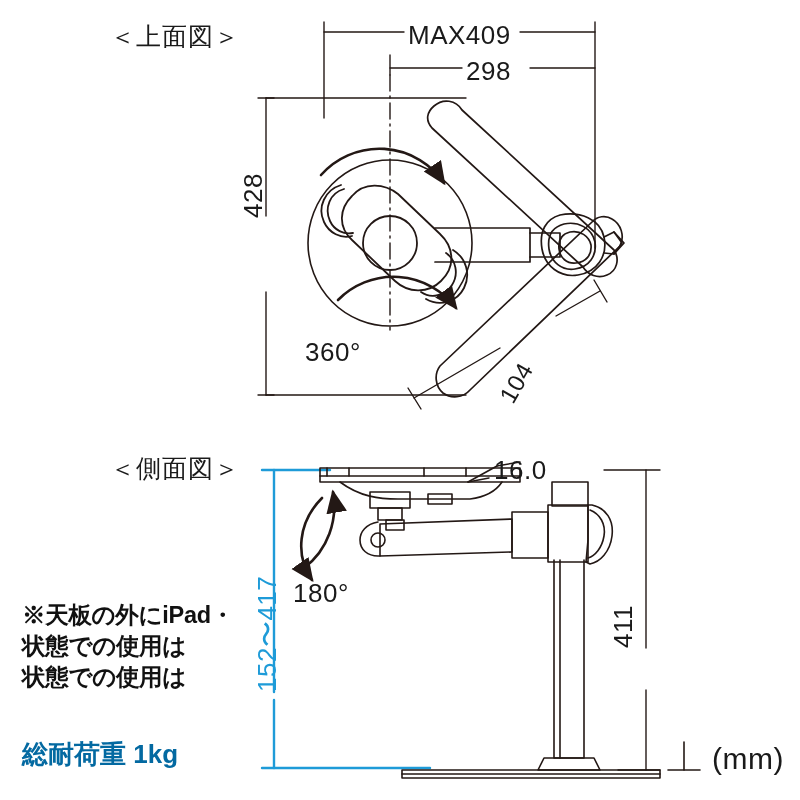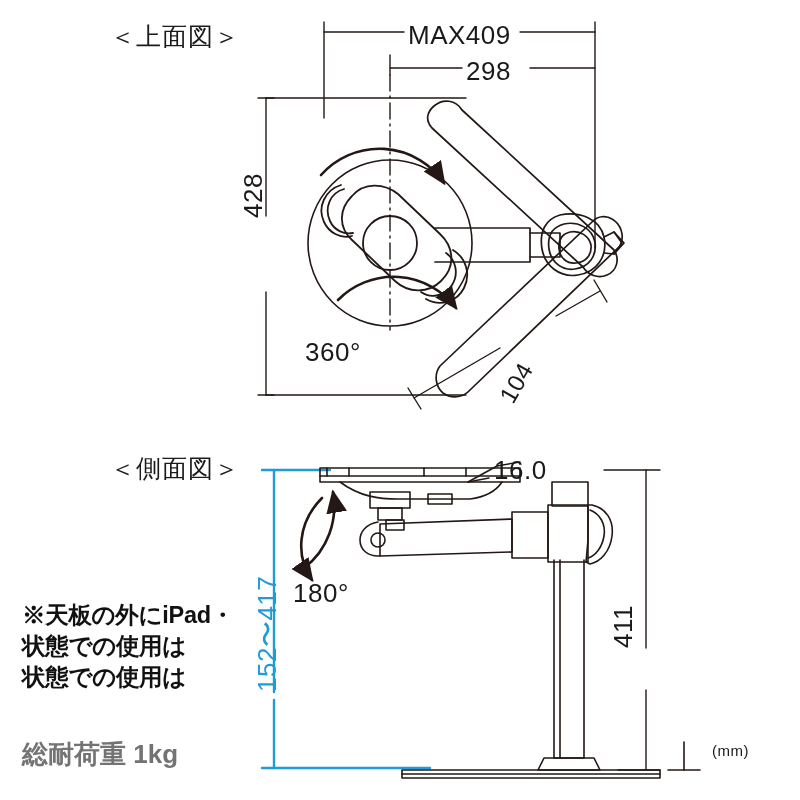--- a/index.html
+++ b/index.html
@@ -66,21 +66,21 @@
   #dim-152417 {
     left: 250px; top: 692px;
     transform: rotate(-90deg);
     transform-origin: left top;
     color: #1e9bd8;
     font-size: 26px;
   }
   #unit-label {
     position: absolute;
     left: 712px; top: 742px;
-    font-size: 15px;
+    font-size: 30px;
   }
 
   #note-block {
     position: absolute;
     left: 22px;
     top: 600px;
     width: 240px;
     font-family: "Liberation Sans", sans-serif;
     font-size: 23.5px;
     font-weight: bold;
@@ -89,21 +89,21 @@
     letter-spacing: -0.3px;
   }
   #note-block .note-line { display: block; }
   #load-block {
     position: absolute;
     left: 22px;
     top: 737px;
     font-family: "Liberation Sans", sans-serif;
     font-size: 26px;
     font-weight: bold;
-    color: #737373;
+    color: #0369a1;
     letter-spacing: 0px;
     white-space: nowrap;
   }
 </style>
 </head>
 <body>
 
 <div id="page">
 
   <svg class="drawing" viewBox="0 0 800 800">

